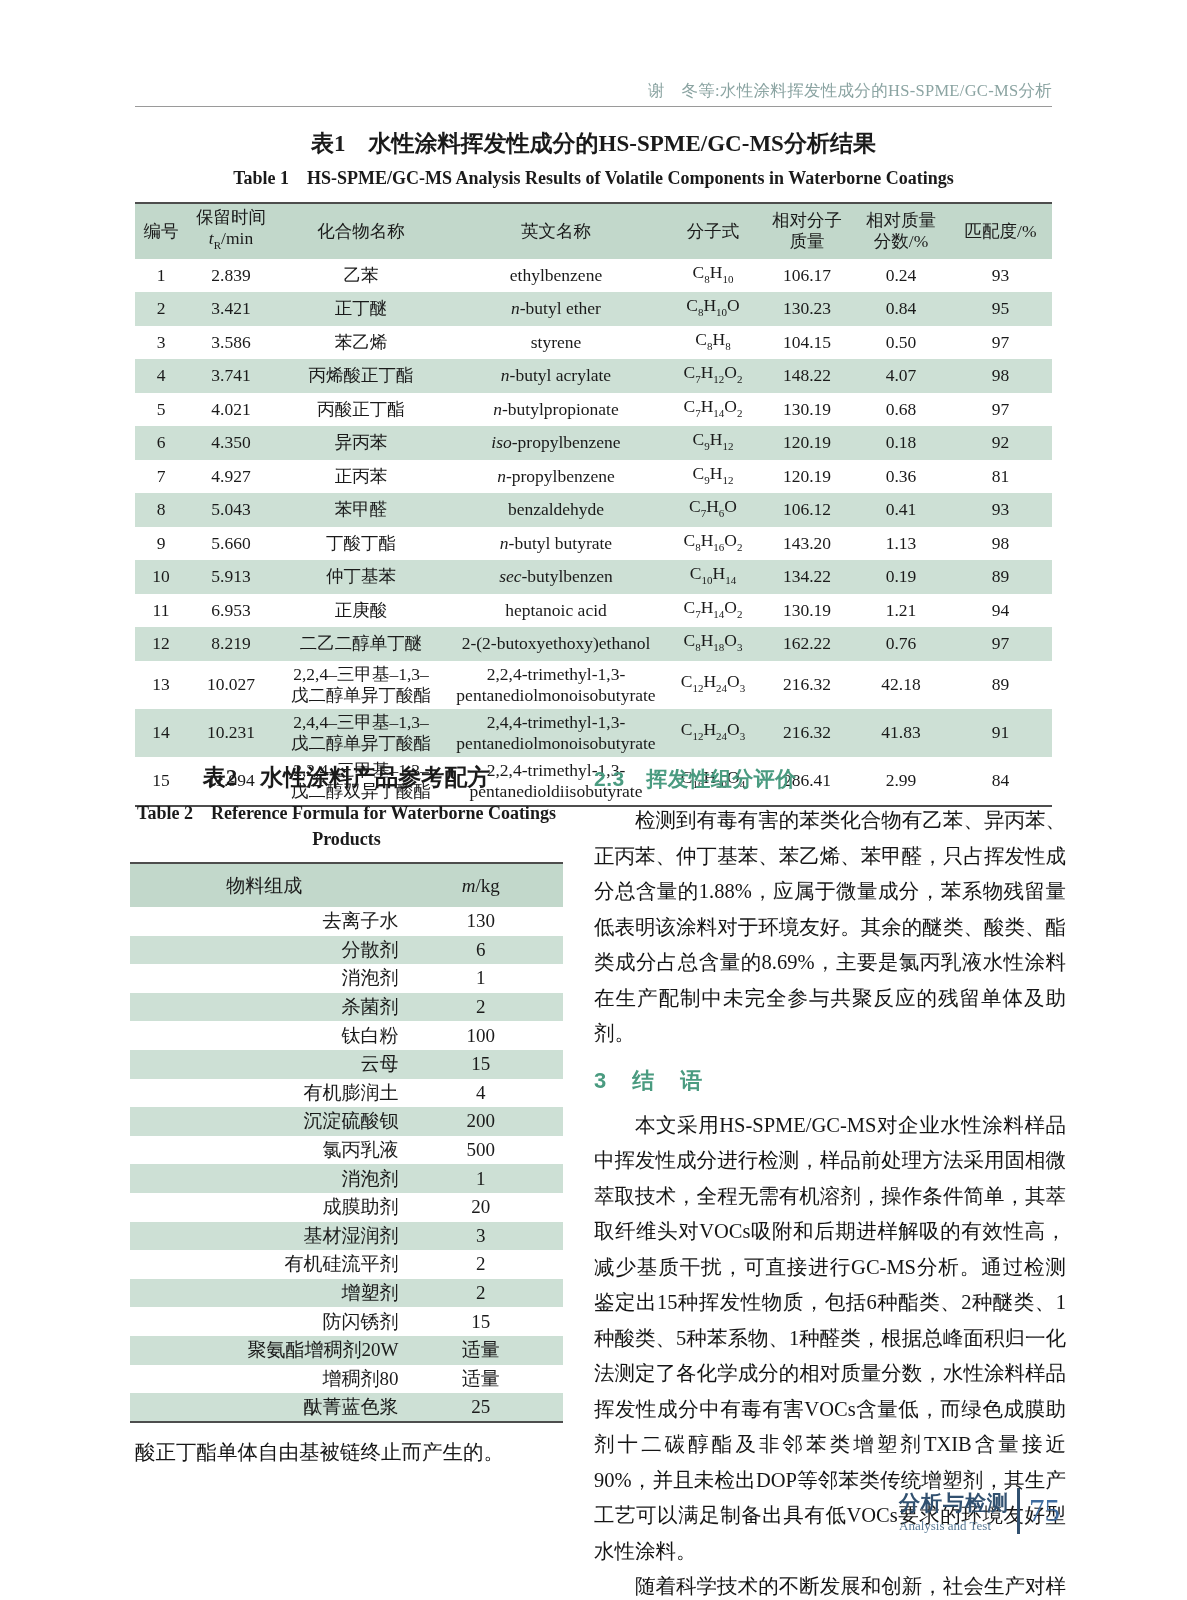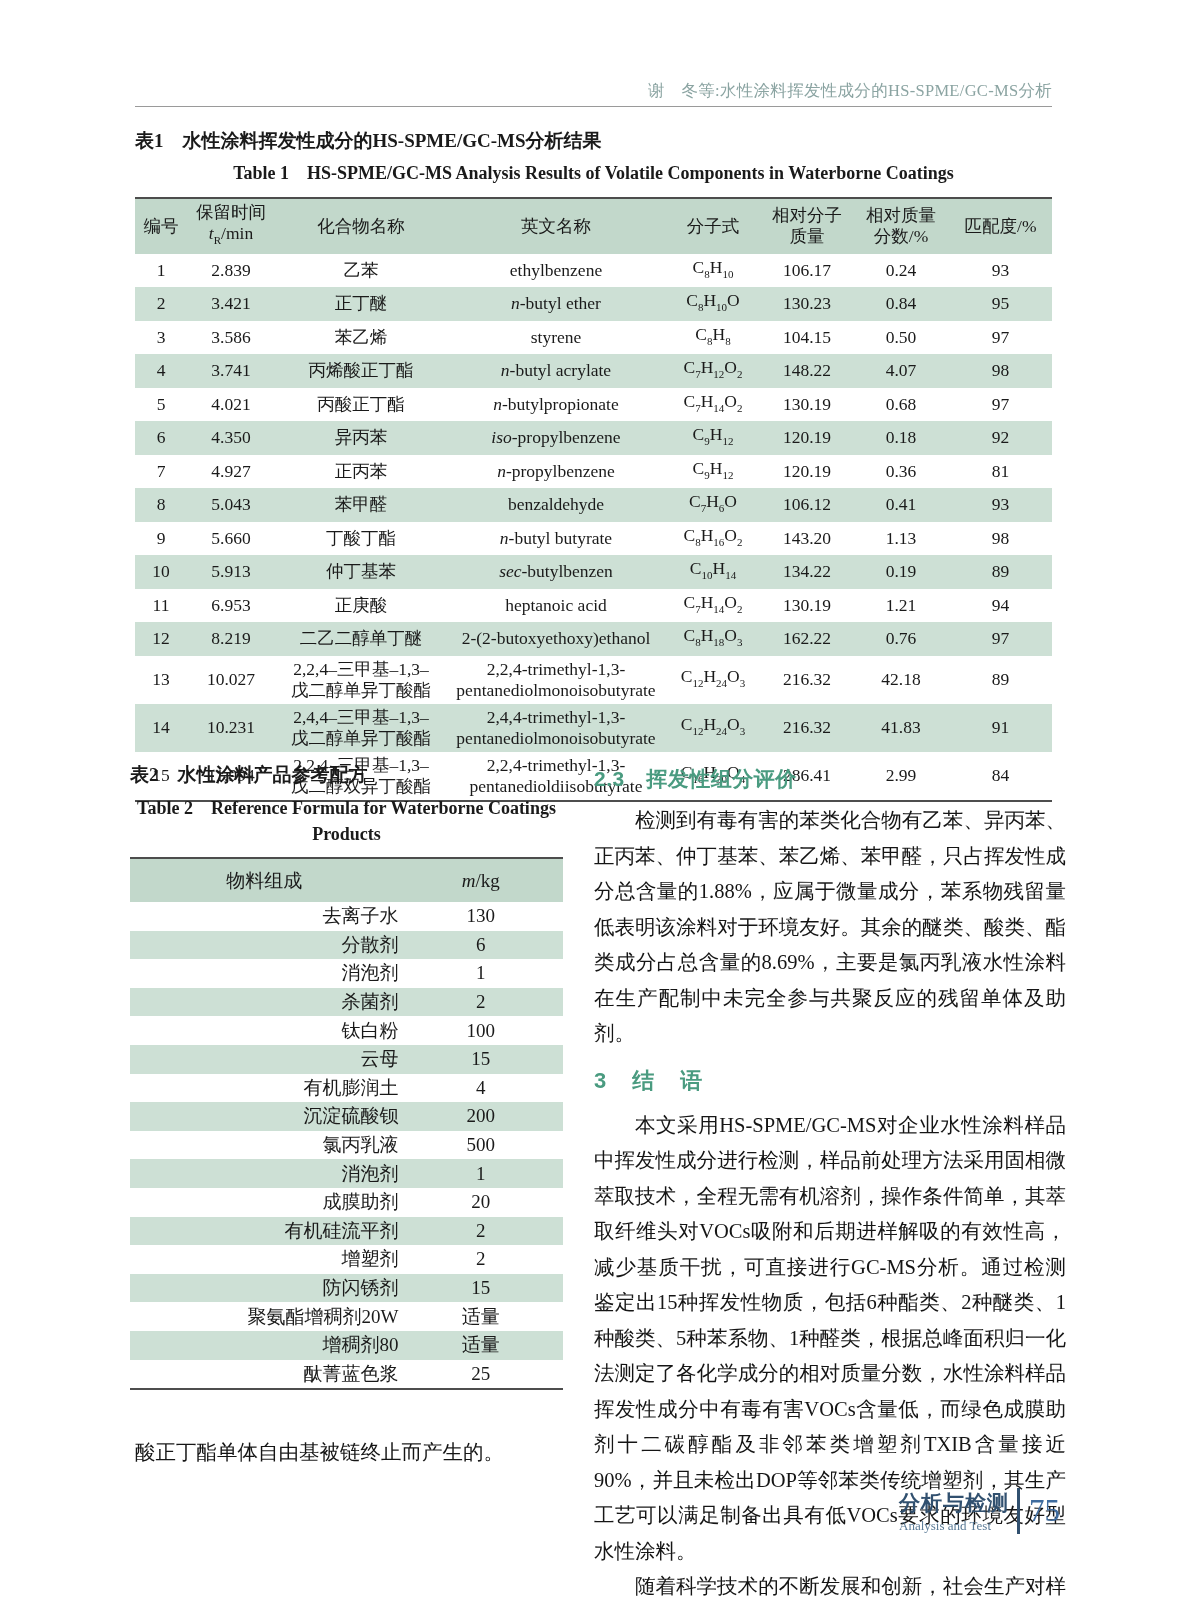--- a/index.html
+++ b/index.html
@@ -15,21 +15,21 @@
     color:var(--runhead,#8ba4a2);
     font-family:"Liberation Serif","DejaVu Serif",serif;
   }
   .head-rule {
     position:absolute; top:106px; left:135px; width:917px; height:0;
     border-top:1.6px solid #9a9a9a;
   }
 
   
   .t1-block { position:absolute; left:135px; top:128px; width:917px; }
-  .tbl-title-zh { font-weight:bold; font-size:19px; margin-bottom:7px; }
+  .tbl-title-zh { text-align:center; font-weight:bold; font-size:23px; margin-bottom:7px; }
   .tbl-title-en { text-align:center; font-weight:bold; font-size:18px; margin-bottom:12px; }
   table { border-collapse:collapse; width:100%; }
   #t1, #t2 { border-top:2px solid #4d4d4d; border-bottom:2px solid #4d4d4d; }
   #t1 th, #t1 td {
     font-weight:normal; text-align:center; vertical-align:middle;
     font-size:17.5px; line-height:21px; padding:3px 2px;
   }
   #t1 thead tr { background:var(--hdrgreen,#c2d8cb); height:54px; }
   #t1 tbody tr { height:29px; }
   #t1 tbody tr:nth-child(even) { background:var(--rowgreen,#cde0d5); }
@@ -312,20 +312,24 @@
           </tr>
           <tr>
             <td>消泡剂</td>
             <td>1</td>
           </tr>
           <tr>
             <td>成膜助剂</td>
             <td>20</td>
           </tr>
           <tr>
+            <td>基材湿润剂</td>
+            <td>3</td>
+          </tr>
+          <tr>
             <td>有机硅流平剂</td>
             <td>2</td>
           </tr>
           <tr>
             <td>增塑剂</td>
             <td>2</td>
           </tr>
           <tr>
             <td>防闪锈剂</td>
             <td>15</td>

